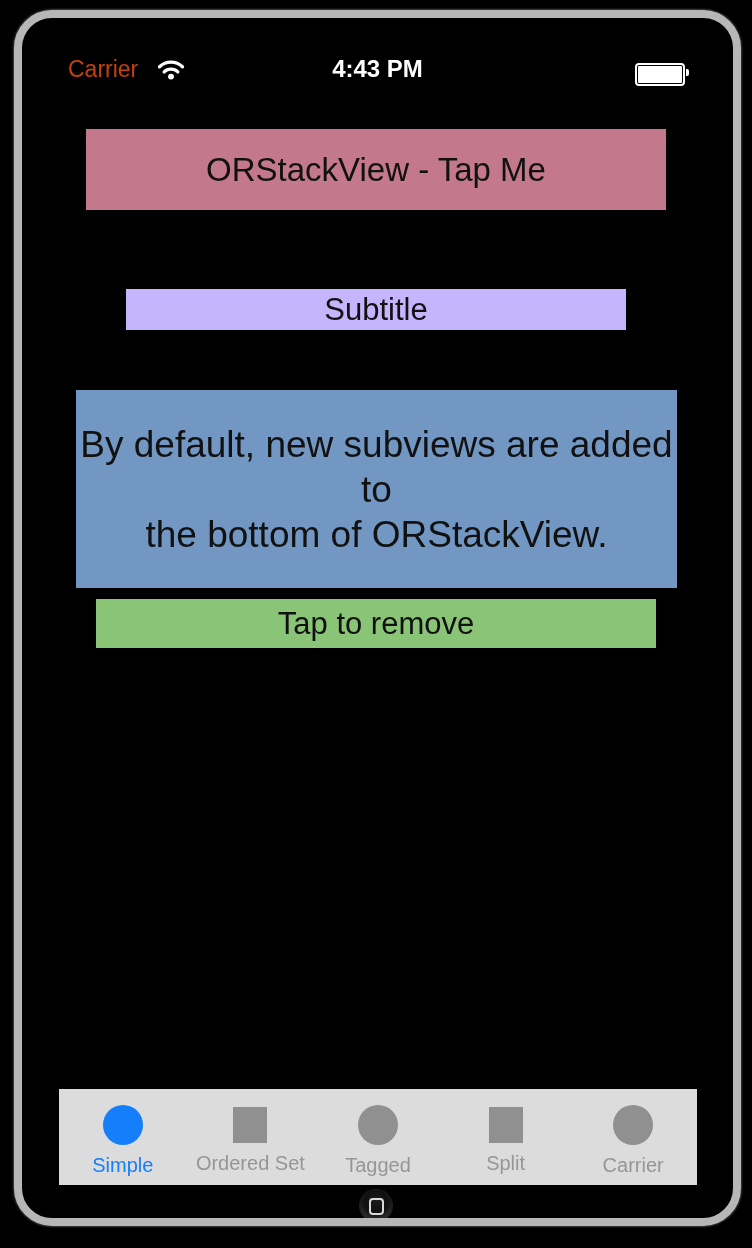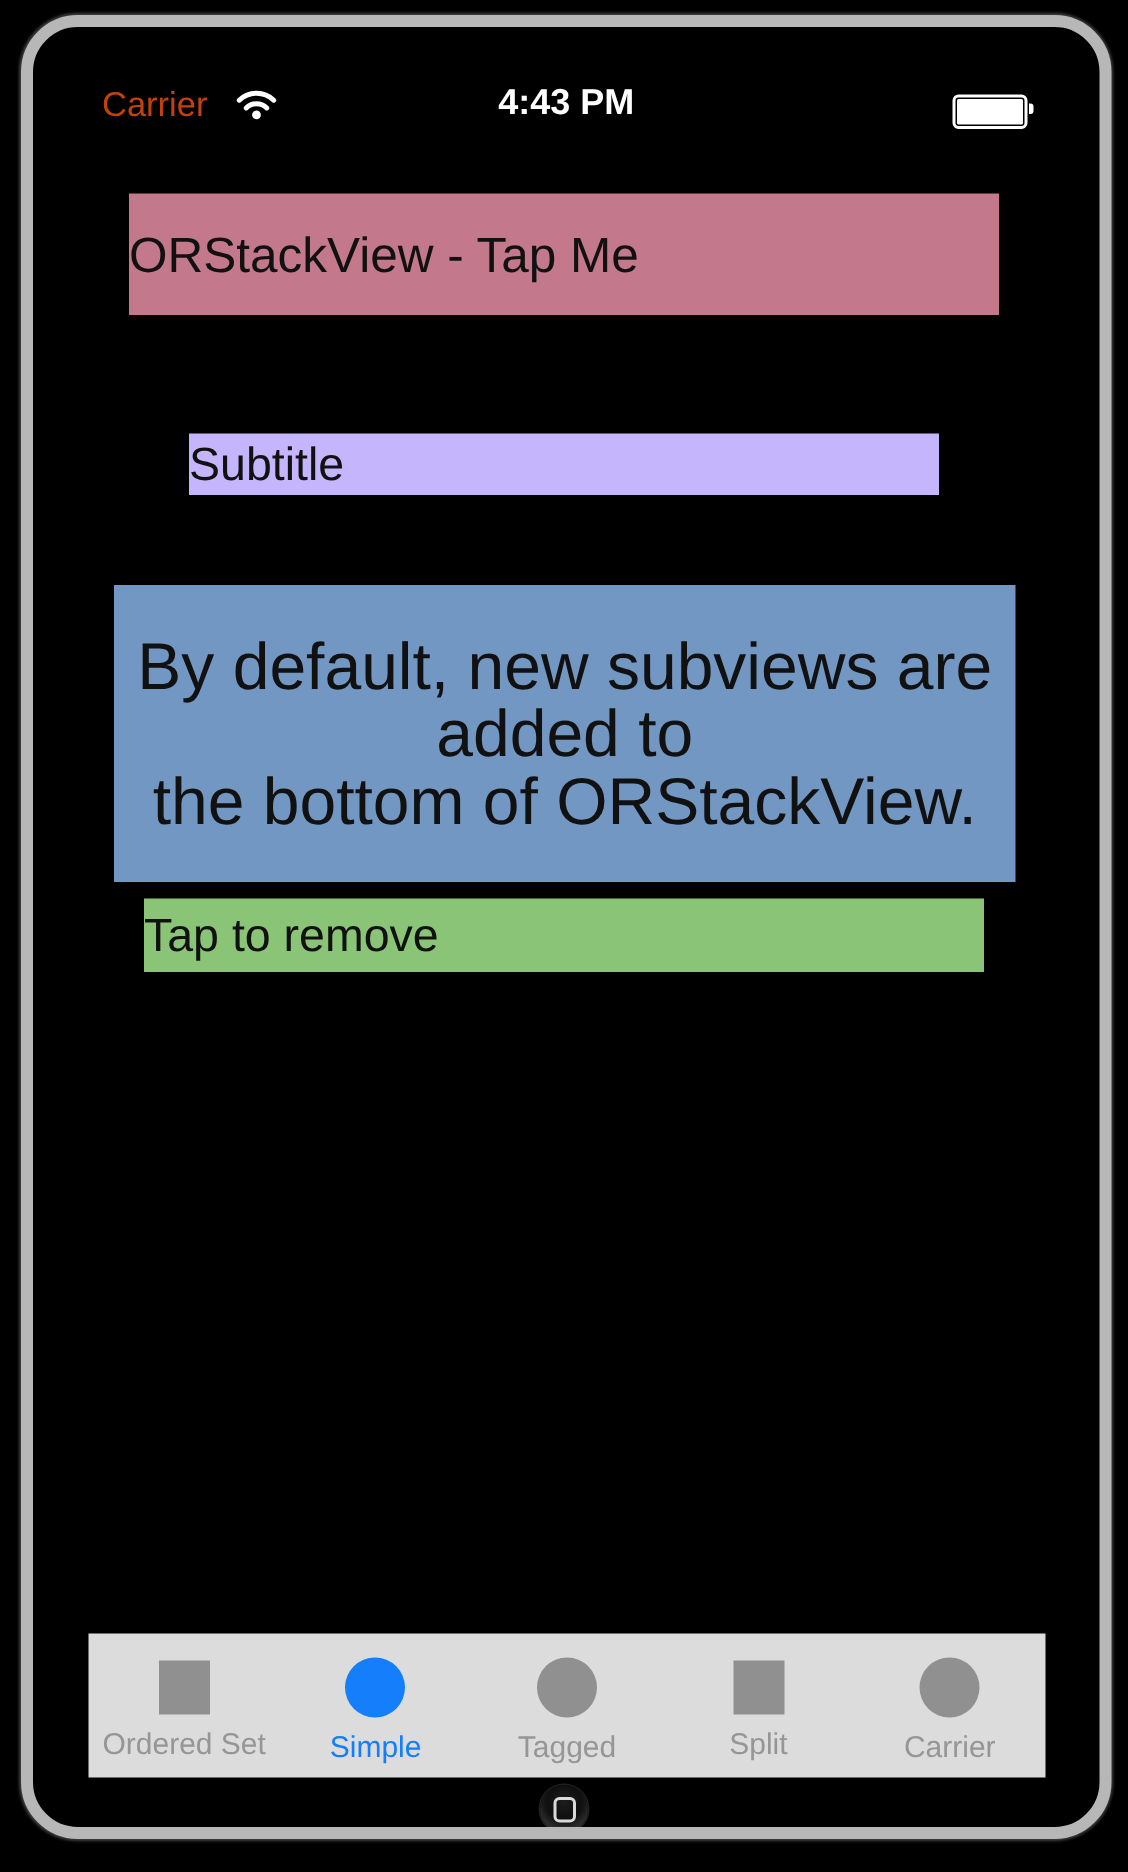--- a/index.html
+++ b/index.html
@@ -11,25 +11,25 @@
   .statusbar{position:absolute;left:0;top:0;width:100%;height:80px;color:#fff;}
   .carrier{position:absolute;left:46px;top:37px;font-size:23px;line-height:28px;color:#c2410c;}
   .wifi{position:absolute;left:134px;top:40px;}
   .time{position:absolute;left:0;top:37px;width:100%;text-align:center;
     font-size:24px;line-height:28px;font-weight:bold;color:#fff;}
   .battery{position:absolute;left:613px;top:45px;width:44px;height:17px;
     border:2px solid #fff;border-radius:4px;background:#fff;background-clip:content-box;padding:1px;}
   .battery::after{content:"";position:absolute;right:-6px;top:4px;width:3px;height:7px;
     background:#fff;border-radius:0 2px 2px 0;}
   
-  .banner{position:absolute;display:flex;align-items:center;justify-content:flex-start;
+  .banner{position:absolute;display:flex;align-items:center;justify-content:center;
     color:#111;text-align:center;}
   .banner-title{left:64px;top:111px;width:580px;height:81px;font-size:33px;}
   .banner-subtitle{left:104px;top:271px;width:500px;height:41px;font-size:31px;}
-  .banner-info{left:54px;top:372px;width:601px;height:198px;font-size:44px;
+  .banner-info{left:54px;top:372px;width:601px;height:198px;font-size:37px;
     line-height:45px;white-space:pre-line;}
   .banner-remove{left:74px;top:581px;width:560px;height:49px;font-size:31px;}
   
   .tabbar{position:absolute;left:37px;top:1071px;width:638px;height:96px;
     background:#dcdcdc;display:flex;}
   .tab{flex:1;display:flex;flex-direction:column;align-items:center;padding-top:16px;cursor:default;}
   .tab-icon{display:block;}
   .icon-circle{width:40px;height:40px;border-radius:50%;}
   .icon-square{width:34px;height:36px;margin-top:2px;}
   .tab-label{margin-top:9px;font-size:20px;line-height:22px;}
@@ -73,27 +73,27 @@
   <div class="banner banner-info" style="background-color: rgb(115, 151, 195);">
     <span>By default, new subviews are added to
 the bottom of ORStackView.</span>
   </div>
 
   <div class="banner banner-remove" style="background-color: rgb(138, 196, 119);">
     <span>Tap to remove</span>
   </div>
 
   <div class="tabbar">
+    <div class="tab active">
+      <span class="tab-icon icon-circle"></span>
+      <span class="tab-label">Simple</span>
+    </div>
     <div class="tab inactive">
       <span class="tab-icon icon-square"></span>
       <span class="tab-label">Ordered Set</span>
-    </div>
-    <div class="tab active">
-      <span class="tab-icon icon-circle"></span>
-      <span class="tab-label">Simple</span>
     </div>
     <div class="tab inactive">
       <span class="tab-icon icon-circle"></span>
       <span class="tab-label">Tagged</span>
     </div>
     <div class="tab inactive">
       <span class="tab-icon icon-square"></span>
       <span class="tab-label">Split</span>
     </div>
     <div class="tab inactive">

